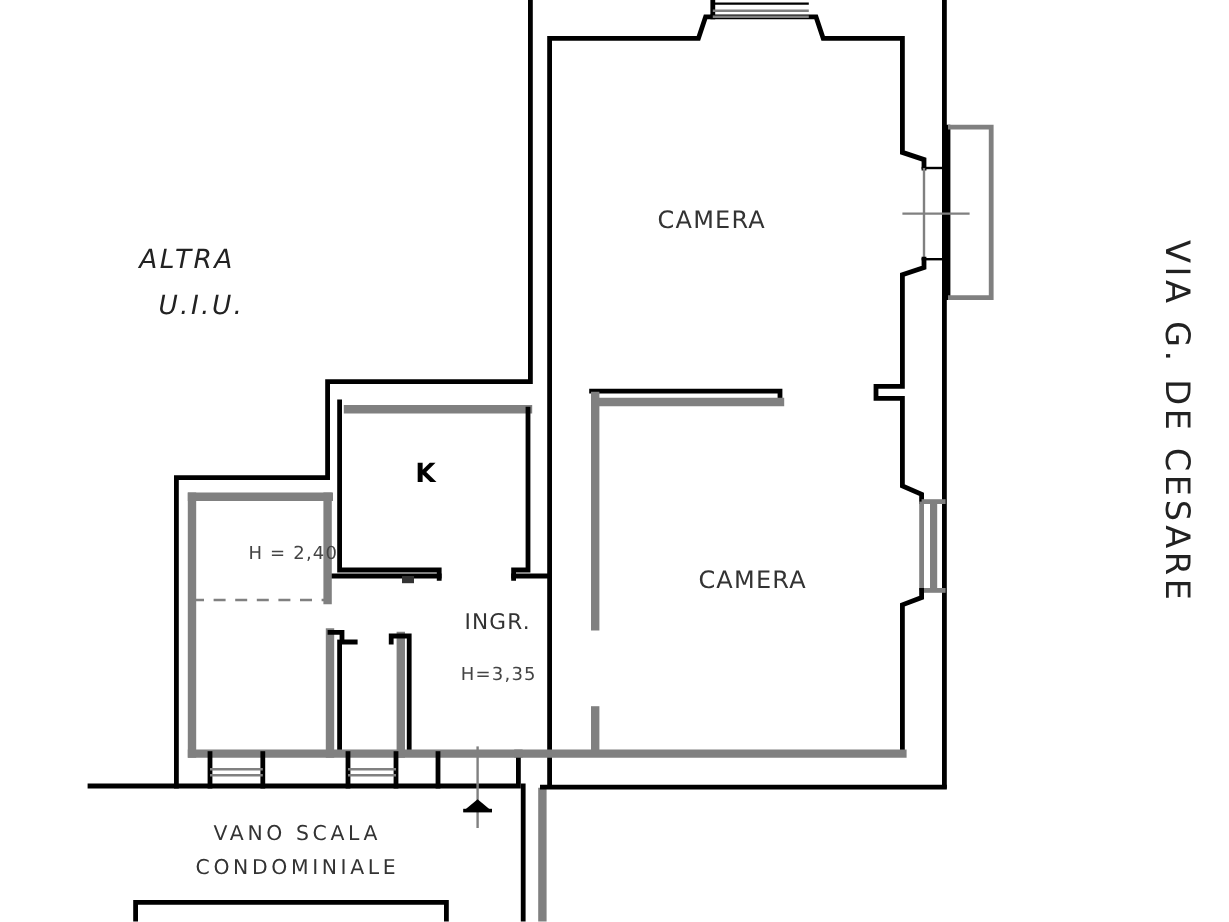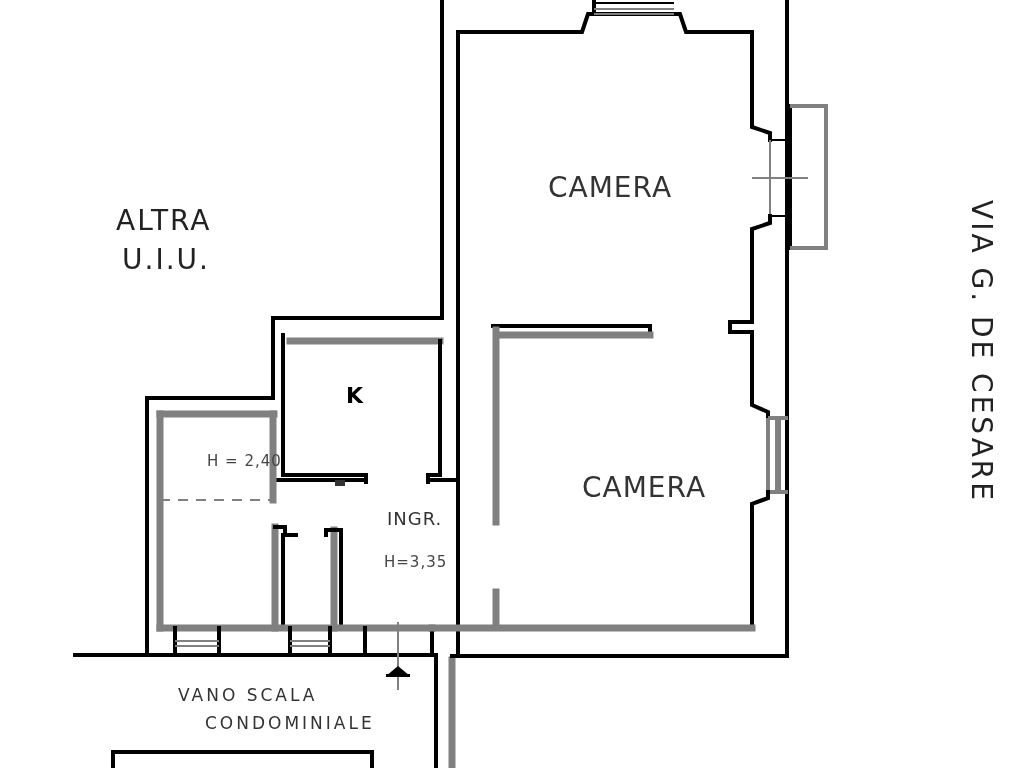--- a/index.html
+++ b/index.html
@@ -4,22 +4,22 @@
   <style>
     html, body { margin: 0; padding: 0; background: #ffffff; }
     body { width: 1024px; height: 768px; overflow: hidden; position: relative; }
     svg { position: absolute; left: 0; top: 0; }
     .blk { stroke: #000000; stroke-width: 4; fill: none; stroke-linecap: square; stroke-linejoin: miter; }
     .gry { stroke: #808080; stroke-width: 7; fill: none; stroke-linecap: square; }
     .thin { stroke: #808080; stroke-width: 2; fill: none; }
     .thinb { stroke: #000000; stroke-width: 2; fill: none; }
     .dash { stroke: #808080; stroke-width: 2; fill: none; stroke-dasharray: 10 8; }
     .lbl { position: absolute; font-family: "DejaVu Sans", sans-serif; color: #333333; letter-spacing: 1px; white-space: nowrap; }
-    .room { font-size: 28px; }
-    .big { font-size: 28px; color: #222222; letter-spacing: 2px; }
+    .room { font-size: 20px; }
+    .big { font-size: 22px; color: #222222; letter-spacing: 2px; font-style: italic; }
     .small { font-size: 15px; color: #444444; }
     .stair { font-size: 17px; letter-spacing: 3px; color: #333333; }
     .k { font-size: 22px; font-weight: bold; color: #000000; }
     .street { font-size: 28px; color: #222222; letter-spacing: 3px; transform: rotate(90deg); transform-origin: left top; }
   </style>
 </head>
 <body>
 
 <svg width="1024" height="768" viewBox="0 0 1024 768">
 
@@ -90,25 +90,25 @@
   <line class="blk" x1="365" y1="628" x2="365" y2="655"></line>
 
   <line class="thin" x1="398" y1="622" x2="398" y2="690"></line>
   <polygon points="386,676 398,666 410,676" fill="#000"></polygon>
   <rect x="386" y="674" width="24" height="3" fill="#000"></rect>
 
   <polyline class="blk" points="113,768 113,752 372,752 372,768"></polyline>
 </svg>
 
 <div class="lbl big" style="left:116px; top:204px;">ALTRA</div>
-<div class="lbl big" style="left:122px; top:243px;">U.I.U.</div>
+<div class="lbl big" style="left:132px; top:243px;">U.I.U.</div>
 
 <div class="lbl room" style="left:548px; top:171px;">CAMERA</div>
 <div class="lbl room" style="left:582px; top:471px;">CAMERA</div>
 <div class="lbl k" style="left:346px; top:383px;">K</div>
 <div class="lbl room" style="left:387px; top:508px; font-size:18px;">INGR.</div>
 <div class="lbl small" style="left:384px; top:553px;text-align:right;">H=3,35</div>
 <div class="lbl small" style="left:175px; top:452px;margin-left:32px;">H = 2,40</div>
 
 <div class="lbl stair" style="left:178px; top:685px;">VANO SCALA</div>
-<div class="lbl stair" style="left:163px; top:713px;margin-left:42px;">CONDOMINIALE</div>
+<div class="lbl stair" style="left:163px; top:713px;">CONDOMINIALE</div>
 
 <div class="lbl street" style="left:998px; top:200px;">VIA G. DE CESARE</div>
 
 </body></html>

